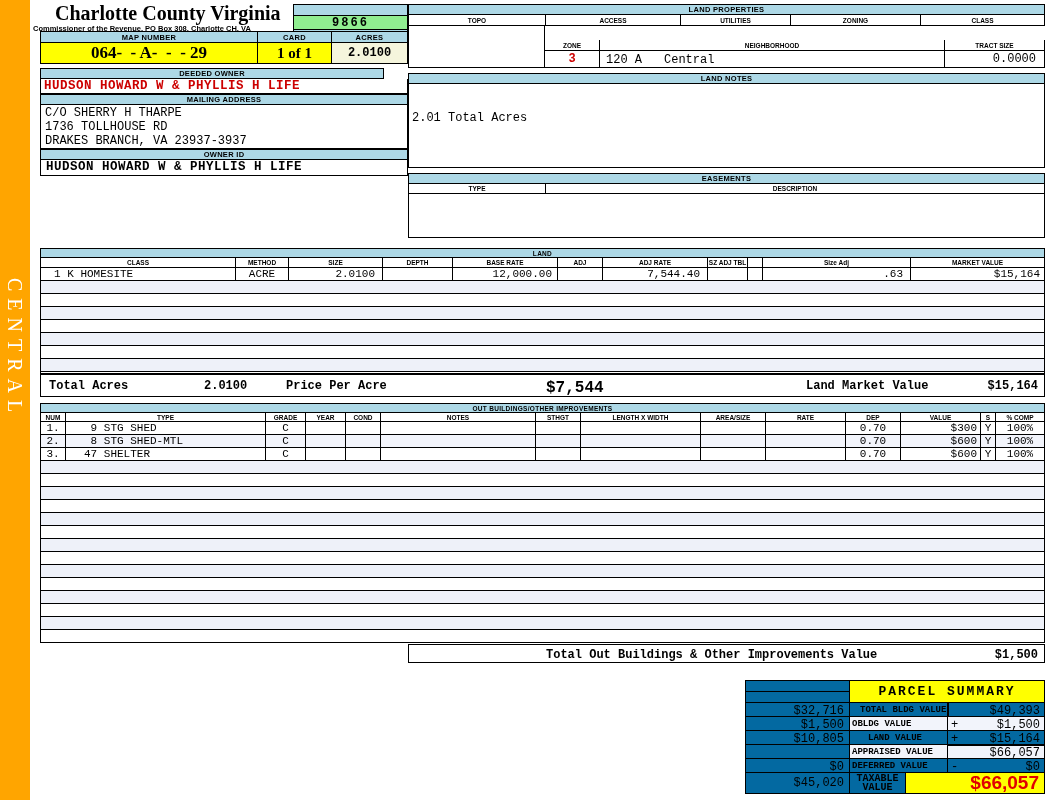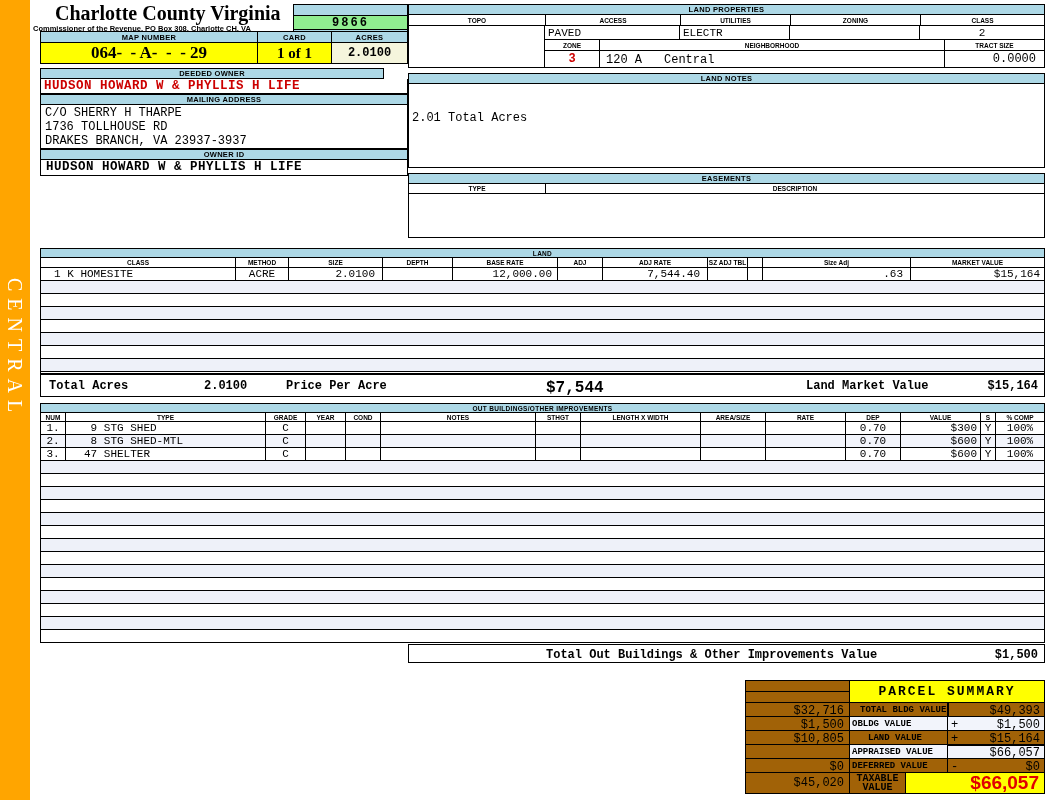--- a/index.html
+++ b/index.html
@@ -18,21 +18,21 @@
   .trow>div:last-child{border-right:none;flex:1 1 auto}
   .th{font-weight:bold;font-size:6.5px;display:flex;align-items:center;justify-content:center;text-align:center}
   .td{font-family:"Liberation Mono","DejaVu Sans Mono",monospace;font-size:11px;display:flex;align-items:center}
   .td.r{justify-content:flex-end}
   .td.c{justify-content:center}
   .stripes{border:1px solid #000;border-top:none;
      background:repeating-linear-gradient(to bottom,#EEF1F9 0,#EEF1F9 12px,#000 12px,#000 13px,#FFF 13px,#FFF 25px,#000 25px,#000 26px)}
   .sidebar{position:absolute;left:0;top:0;width:30px;height:800px;background:#FFA500}
   .vtext{position:absolute;left:3px;top:278px;writing-mode:vertical-rl;color:#fff;
          font-family:"Liberation Serif","DejaVu Serif",serif;font-size:20px;letter-spacing:7px;white-space:pre}
-  .ps-cell{position:absolute;box-sizing:border-box;border:1px solid #000;background:#a16207;overflow:hidden}
+  .ps-cell{position:absolute;box-sizing:border-box;border:1px solid #000;background:#0369a1;overflow:hidden}
   .pale{background:#F2F4FB}
   .yellow{background:#FFFF00}
 </style>
 </head>
 <body>
 
 <div class="page">
 
   <div class="sidebar">
     <span class="vtext">CENTRAL</span>
@@ -67,26 +67,20 @@
 
   <div class="abs bar" style="left:408px;top:4px;width:637px;height:11px">LAND PROPERTIES</div>
   <div class="trow" style="left:408px;top:15px;width:637px;height:11px;border-top:none">
     <div class="th" style="width:137px">TOPO</div>
     <div class="th" style="width:135px">ACCESS</div>
     <div class="th" style="width:110px">UTILITIES</div>
     <div class="th" style="width:130px">ZONING</div>
     <div class="th">CLASS</div>
   </div>
   <div class="abs cell" style="left:408px;top:26px;width:137px;height:42px;border-top:none"></div>
-  <div class="trow" style="left:545px;top:26px;width:500px;height:14px;border-top:none;border-left:none">
-    <div class="td" style="width:135px;padding-left:3px">PAVED</div>
-    <div class="td" style="width:110px;padding-left:3px">ELECTR</div>
-    <div class="td" style="width:130px"></div>
-    <div class="td c">2</div>
-  </div>
   <div class="trow" style="left:545px;top:40px;width:500px;height:11px;border-top:none;border-left:none">
     <div class="th" style="width:55px">ZONE</div>
     <div class="th" style="width:345px">NEIGHBORHOOD</div>
     <div class="th">TRACT SIZE</div>
   </div>
   <div class="trow" style="left:545px;top:51px;width:500px;height:17px;border-top:none;border-left:none">
     <div class="td c b red" style="width:55px;font-size:12px">3</div>
     <div class="td" style="width:345px;position:relative;font-size:12px">
       <span class="abs" style="left:6px;top:2px">120 A</span>
       <span class="abs" style="left:64px;top:2px">Central</span>

